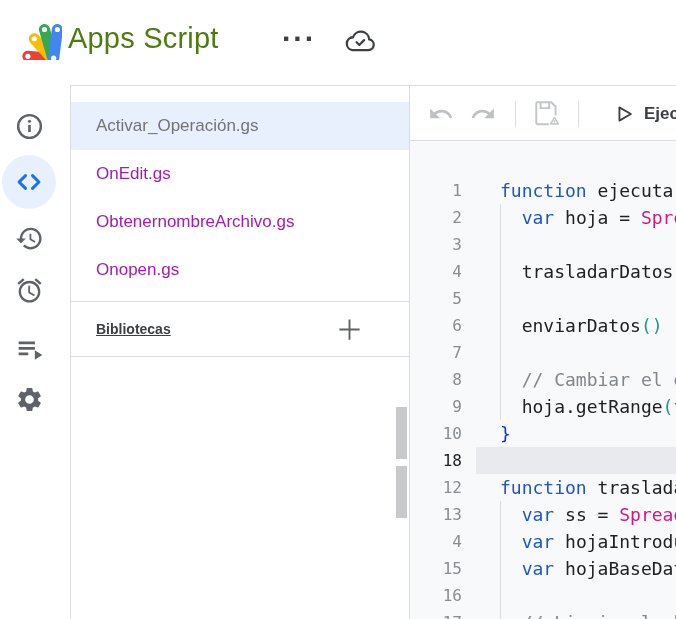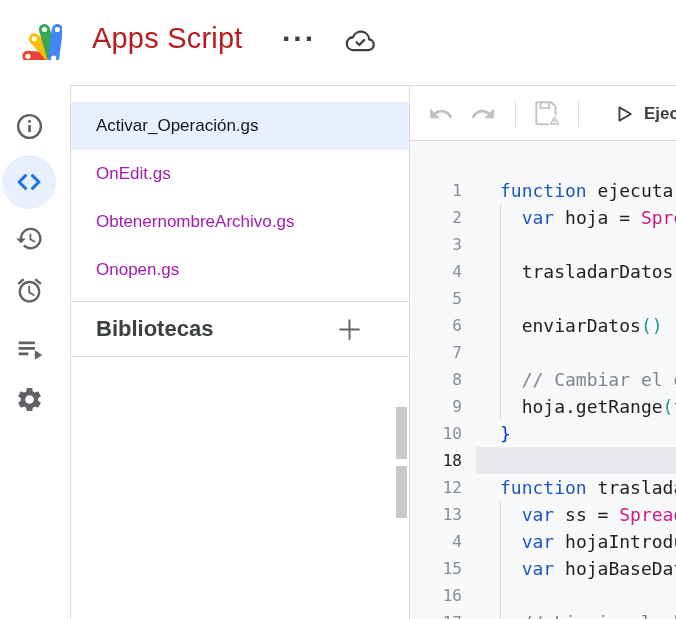--- a/index.html
+++ b/index.html
@@ -4,21 +4,21 @@
 <style>
   * { margin:0; padding:0; box-sizing:border-box; }
   html,body { background:#fff; }
   .app {
     position:relative; width:676px; height:619px; overflow:hidden;
     font-family:"Liberation Sans", sans-serif; background:#fff; color:#3c4043;
   }
   
   .topbar { position:absolute; left:0; top:0; width:676px; height:85px; background:#fff; }
   .logo { position:absolute; left:14px; top:12px; width:48px; height:48px; }
-  .app-title { position:absolute; left:68px; top:22px; font-size:29px; color:#b91c1c; letter-spacing:.2px;margin-left:24px; }
+  .app-title { position:absolute; left:68px; top:22px; font-size:29px; color:#4d7c0f; letter-spacing:.2px; }
   .proj-dots { position:absolute; left:282px; top:14px; font-size:30px; font-weight:700; color:#3c4043; letter-spacing:3px; }
   .cloud-btn { position:absolute; left:342px; top:24px; width:36px; height:36px; border:none; background:transparent; cursor:pointer; }
   
   .rail { position:absolute; left:0; top:85px; width:70px; height:534px; background:#fff; }
   .rail-btn { position:absolute; left:2px; width:54px; height:54px; border:none; background:transparent; display:flex; align-items:center; justify-content:center; cursor:pointer; border-radius:50%; }
   .rail-btn.active { background:#e8f0fe; }
   .rail-btn svg { display:block; }
   
   .filepanel {
     position:absolute; left:70px; top:85px; width:340px; height:534px; background:#fff;
@@ -28,25 +28,25 @@
   .panel-title { font-size:18px; font-weight:700; color:#3c4043; }
   .icon-btn { border:none; background:transparent; cursor:pointer; padding:0; display:flex; align-items:center; justify-content:center; }
   .sort-btn { margin-left:auto; position:relative; width:34px; height:34px; }
   .sort-az { font-size:17px; font-weight:700; color:#5f6368; letter-spacing:0px; }
   .sort-caret { position:absolute; width:0; height:0; border-left:4px solid transparent; border-right:4px solid transparent; }
   .caret-up { top:2px; left:6px; border-bottom:5px solid #5f6368; }
   .caret-down { bottom:2px; right:6px; border-top:5px solid #5f6368; }
   .add-btn { width:32px; height:32px; margin-left:10px; }
   .filelist { padding-top:16px; }
   .file-row { height:48px; display:flex; align-items:center; padding-left:25px; font-size:17px; color:#a21caf; cursor:pointer; }
-  .file-row.selected { background:#e8f0fe; color:#0f172a; }
+  .file-row.selected { background:#e8f0fe; color:#737373; }
   .sections { margin-top:7px; }
   .section-row { height:56px; border-top:1px solid #dadce0; display:flex; align-items:center; padding:0 44px 0 25px; }
   .section-row:last-child { border-bottom:1px solid #dadce0; }
-  .section-label { font-size:22px; font-weight:700; color:#3c4043; }
+  .section-label { font-size:14px; font-weight:700; color:#3c4043;text-decoration:underline; }
   .section-row .add-btn { margin-left:auto; }
   .scroll-thumb { position:absolute; left:325px; width:11px; background:#c8c9cb; }
   .thumb-a { top:321px; height:52px; }
   .thumb-b { top:380px; height:52px; }
   
   .editor { position:absolute; left:410px; top:85px; width:266px; height:534px; border-top:1px solid #dadce0; background:#f8f9fa; }
   .toolbar { position:relative; height:55px; background:#fff; border-bottom:1px solid #dadce0; }
   .tb-item { position:absolute; top:0; height:55px; display:flex; align-items:center; }
   .tb-undo { left:18px; } .tb-redo { left:60px; }
   .tb-sep { width:1px; height:26px; top:15px; background:#dadce0; position:absolute; }

